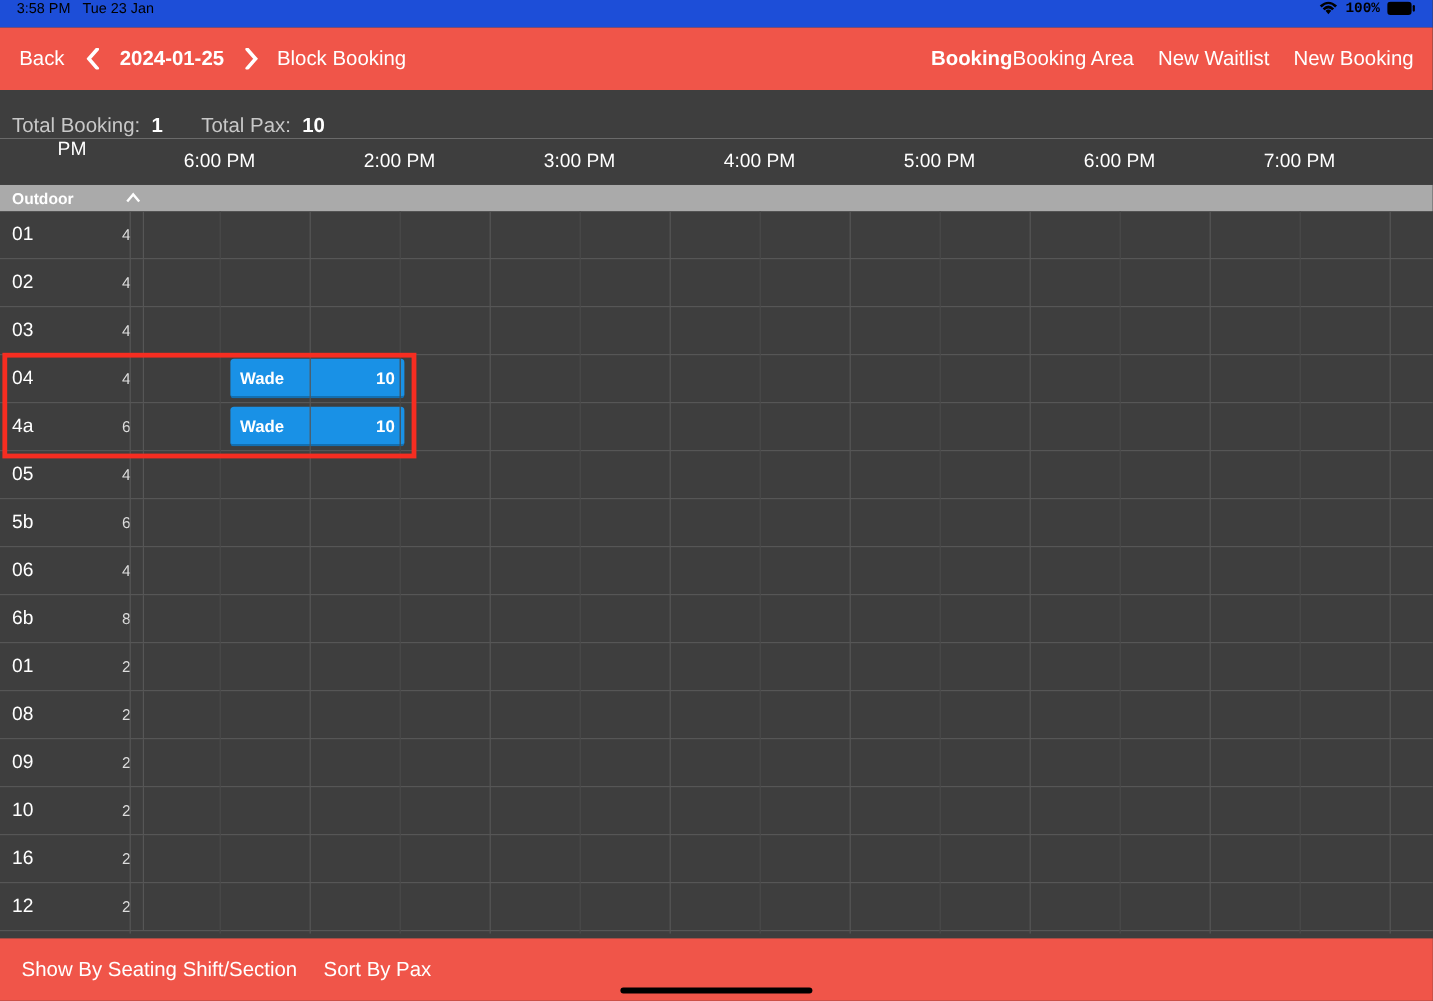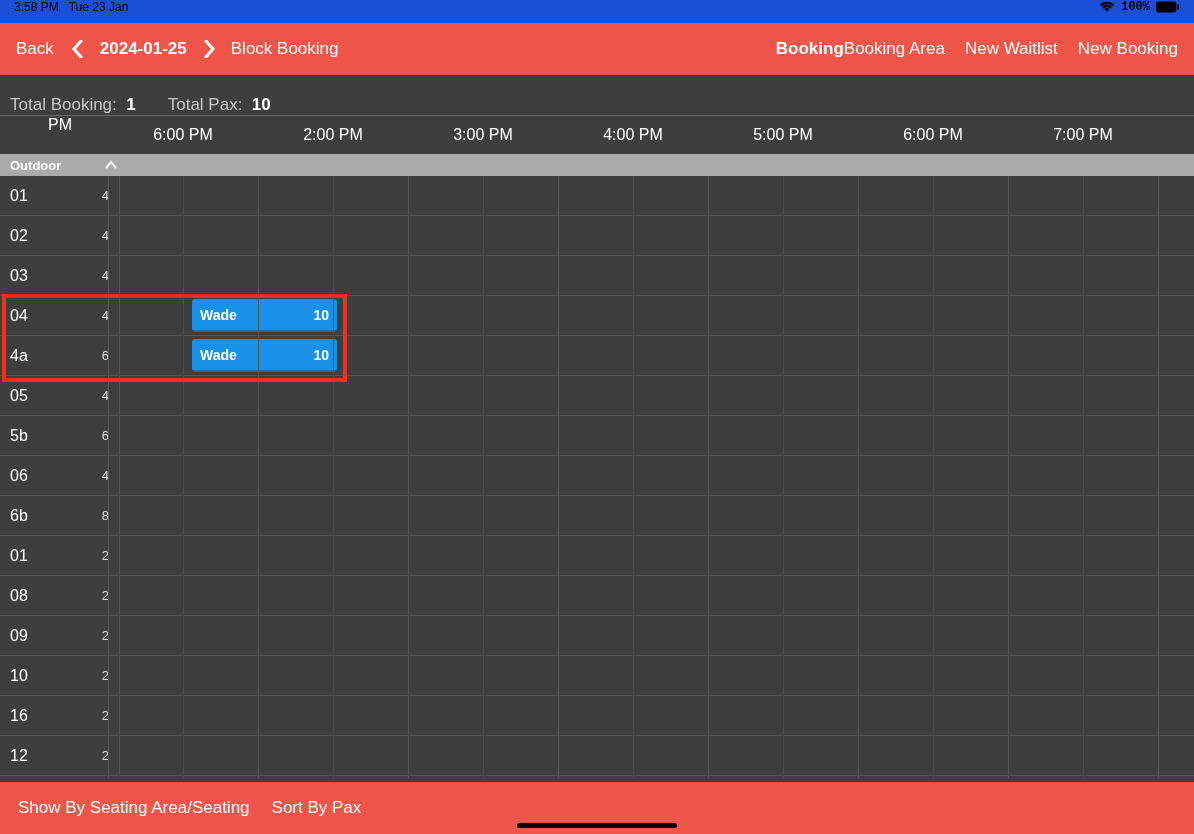--- a/index.html
+++ b/index.html
@@ -268,17 +268,17 @@
       <div class="vline thin" style="left: 813px;"></div>
       <div class="vline" style="left: 888px;"></div>
       <div class="vline thin" style="left: 963px;"></div>
       <div class="vline" style="left: 1038px;"></div>
     </div>
   <div class="highlight" id="highlight" style="top: 118px; left: 2px; width: 345px; height: 88px;"></div>
 </div>
 
 <div class="footer">
   <div class="footer-left">
-    <span>Show By Seating Area/Seating</span>
+    <span>Show By Seating Shift/Section</span>
     <span>Sort By Pax</span>
   </div>
   <div class="home-ind"></div>
 </div>
 
 </body></html>

